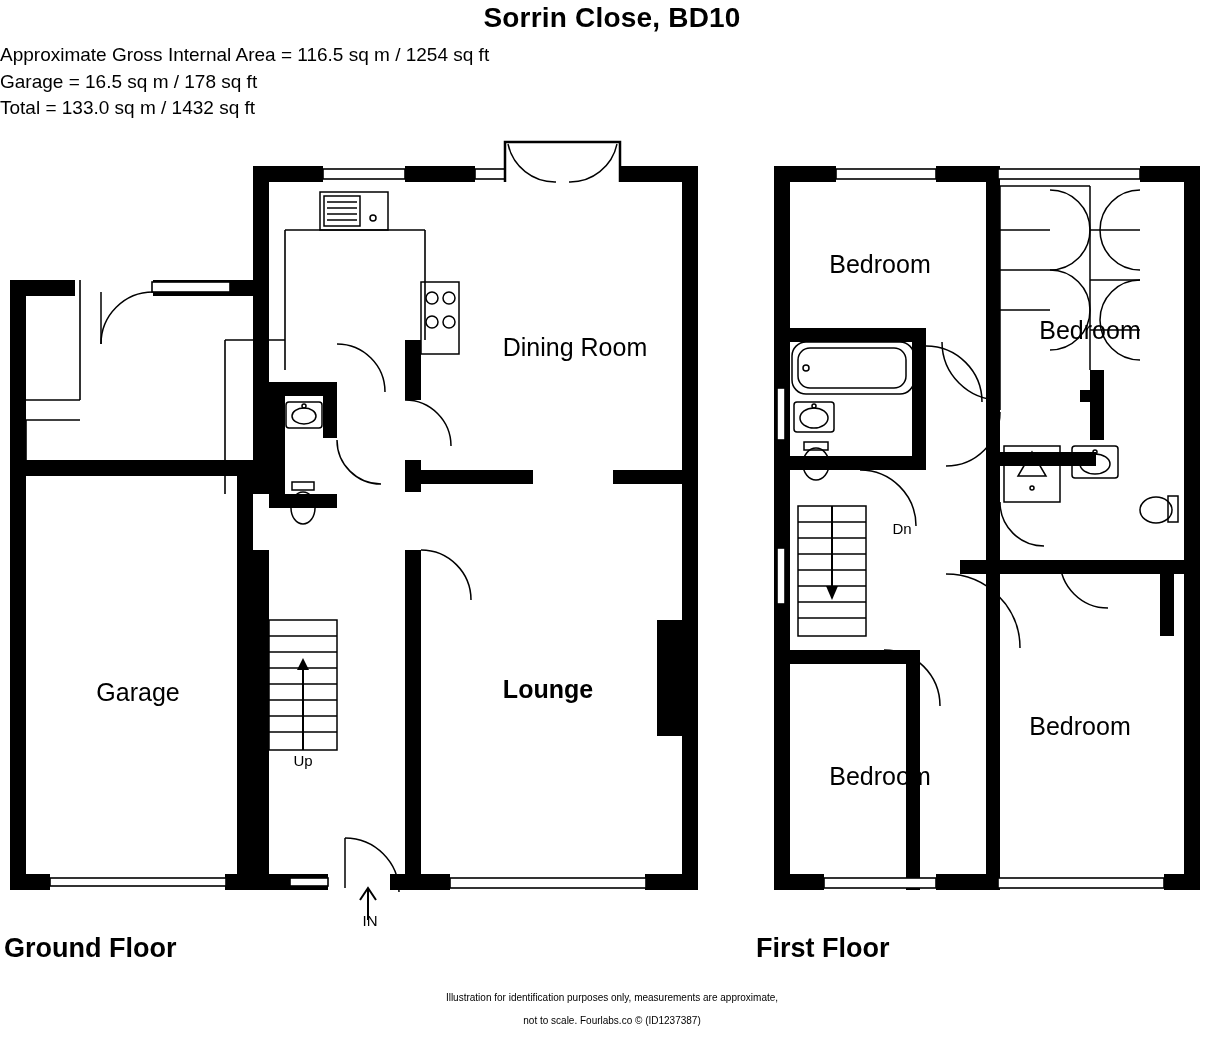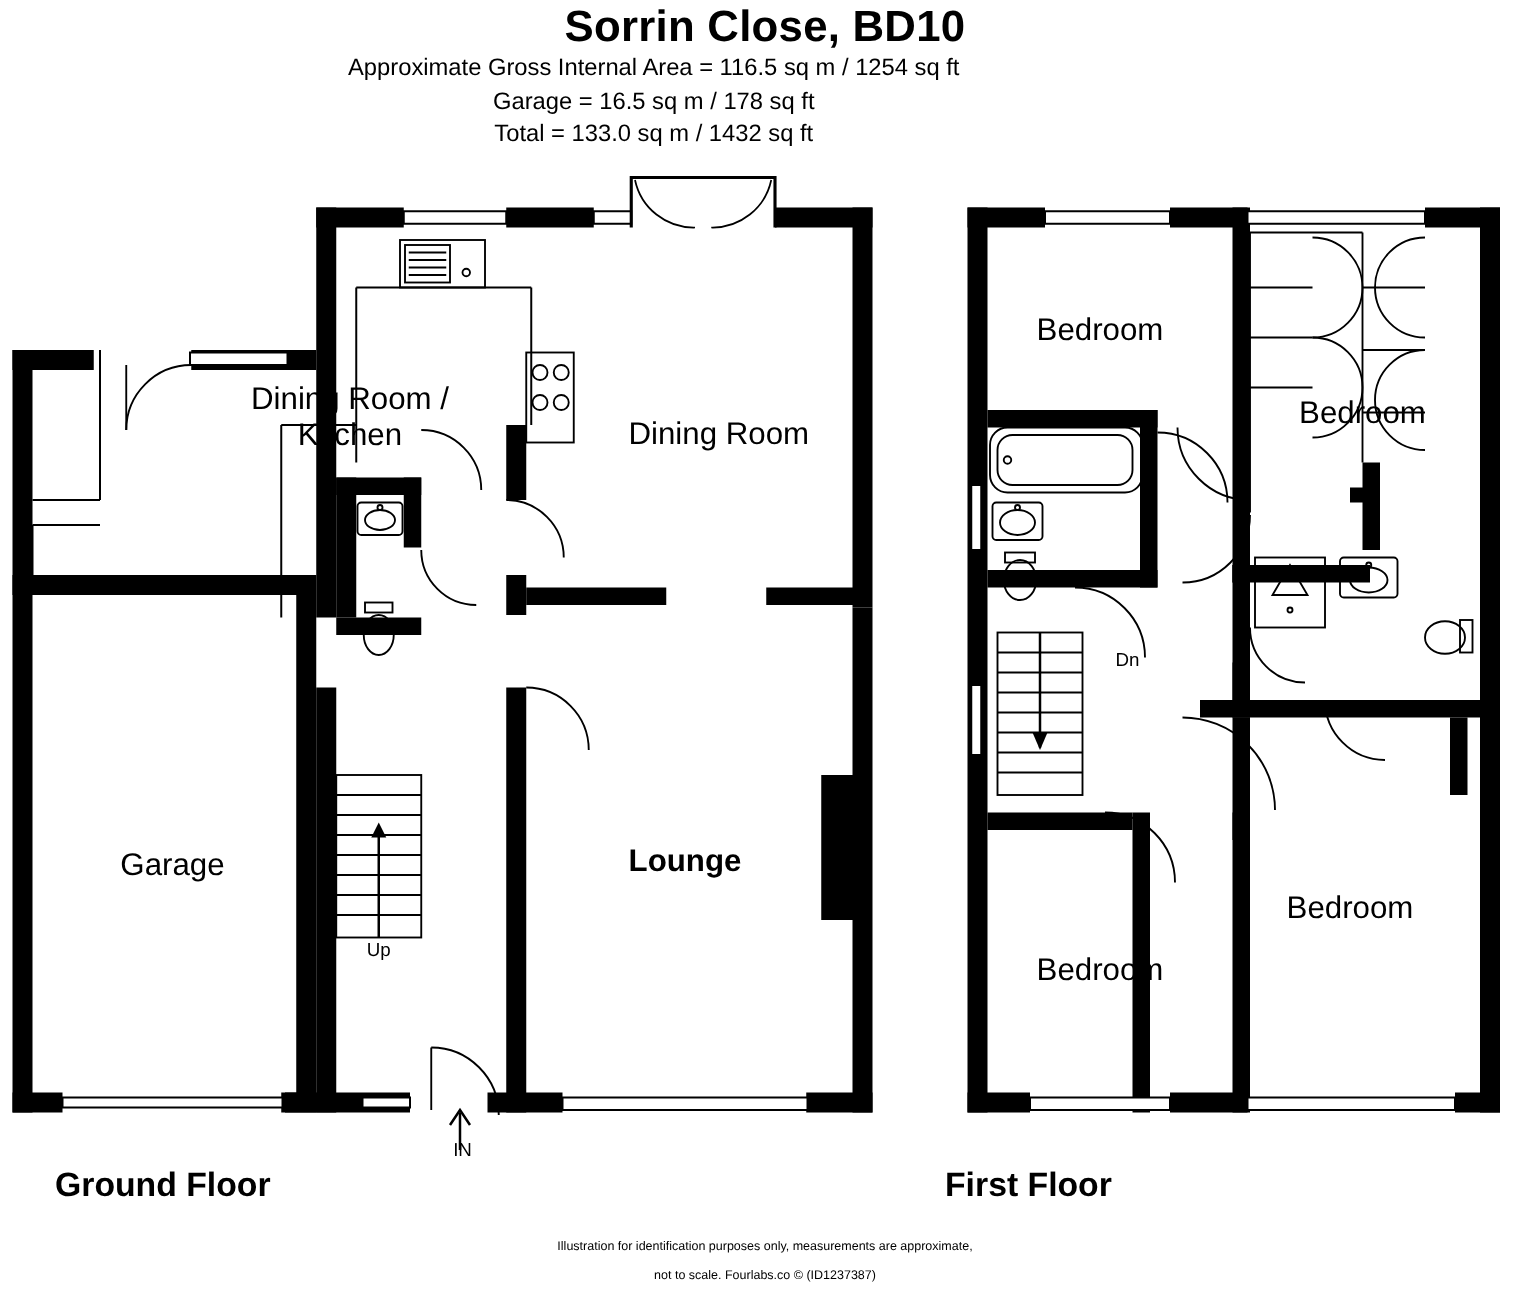--- a/index.html
+++ b/index.html
@@ -1,25 +1,25 @@
 <!DOCTYPE html>
 <html><head>
 <meta charset="utf-8">
 <style>
   html,body{margin:0;padding:0;background:#ffffff;}
   body{width:1224px;height:1040px;position:relative;font-family:"Liberation Sans",sans-serif;color:#000;overflow:hidden;}
 
-  .title{position:absolute;left:0;top:2px;width:1224px;text-align:center;font-size:35px;font-weight:bold;letter-spacing:.2px;}
-  .sub{position:absolute;left:0;width:1016px;text-align:center;font-size:19px;padding-left:15px;}
+  .title{position:absolute;left:0;top:2px;width:1224px;text-align:center;font-size:28px;font-weight:bold;letter-spacing:.2px;}
+  .sub{position:absolute;left:0;width:1016px;font-size:19px;}
   .sub1{top:44px;}
   .sub2{top:71px;}
   .sub3{top:97px;}
 
   .floorlabel{position:absolute;font-size:27px;font-weight:bold;}
-  .gf-label{left:4px;top:933px;margin-left:40px;}
+  .gf-label{left:4px;top:933px;}
   .ff-label{left:756px;top:933px;}
 
   .footer{position:absolute;left:0;width:1224px;text-align:center;font-size:10px;}
   .f1{top:992px;}
   .f2{top:1015px;}
 
   .plan{position:absolute;}
   .room{position:absolute;font-size:25px;text-align:center;white-space:nowrap;}
   .small{font-size:15px;}
 
@@ -157,24 +157,20 @@
       <path d="M303 620 L303 532" stroke-width="2"></path>
       <path d="M297 540 L303 528 L309 540 Z" fill="#000000" stroke="none"></path>
     </g>
 
     <g fill="none" stroke="#000000" stroke-width="2">
       <path d="M368 790 L368 760"></path>
       <path d="M360 770 L368 758 L376 770" fill="none"></path>
     </g>
   </svg>
 
-  <div class="room" style="left:190px;top:175px;width:180px;">
-    <div>Dining Room /</div>
-    <div>Kitchen</div>
-  </div>
   <div class="room" style="left:480px;top:203px;width:190px;">Dining Room</div>
   <div class="room" style="left:458px;top:545px;width:180px;font-weight:bold;">Lounge</div>
   <div class="room" style="left:48px;top:548px;width:180px;">Garage</div>
   <div class="room small" style="left:258px;top:622px;width:90px;">Up</div>
   <div class="room small" style="left:330px;top:782px;width:80px;">IN</div>
 </div>
 
 <div class="plan" style="left:760px;top:130px;width:460px;height:790px;">
   <svg width="460" height="790" viewBox="0 0 460 790">
     <g fill="#000000">

